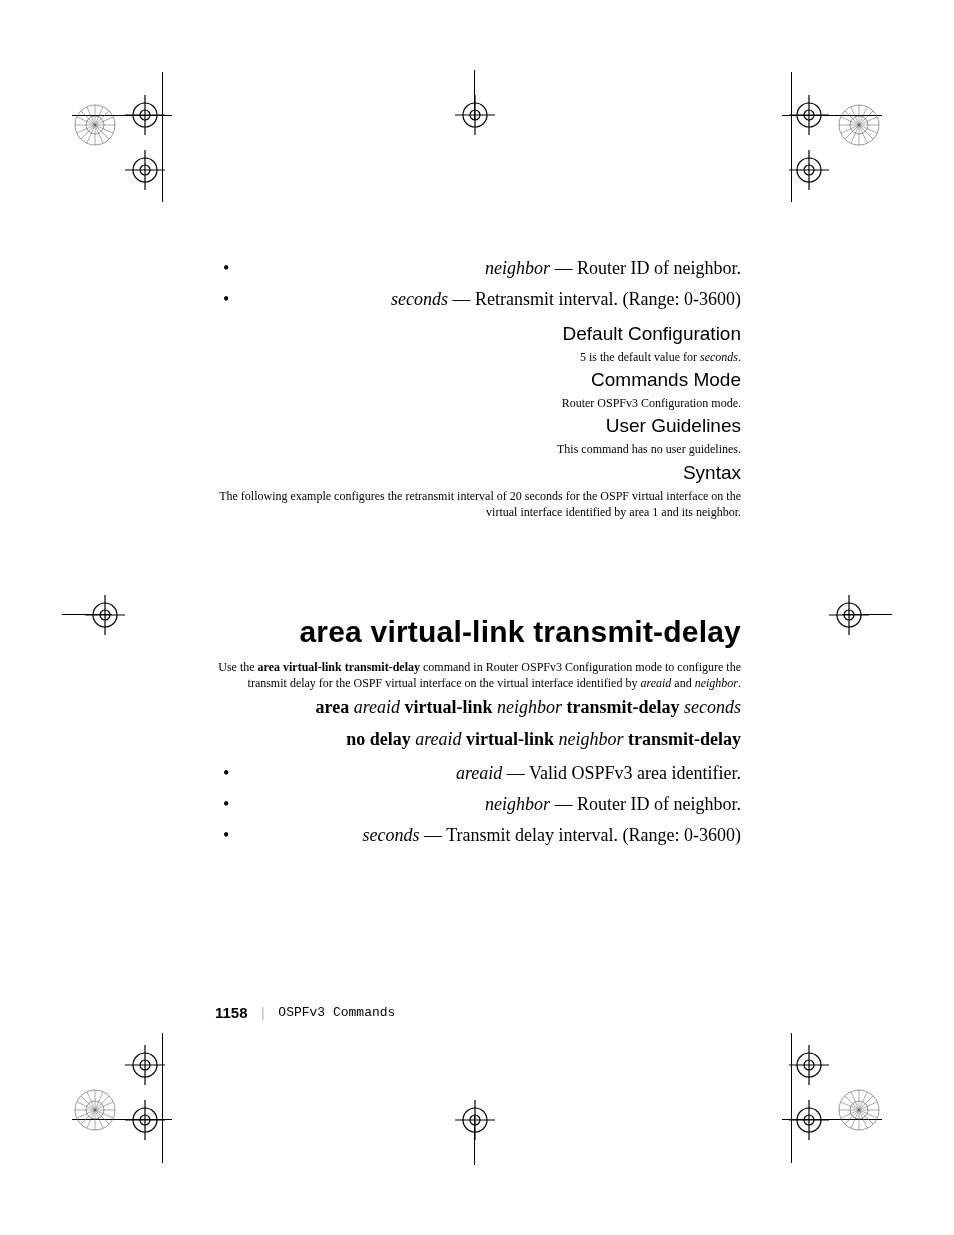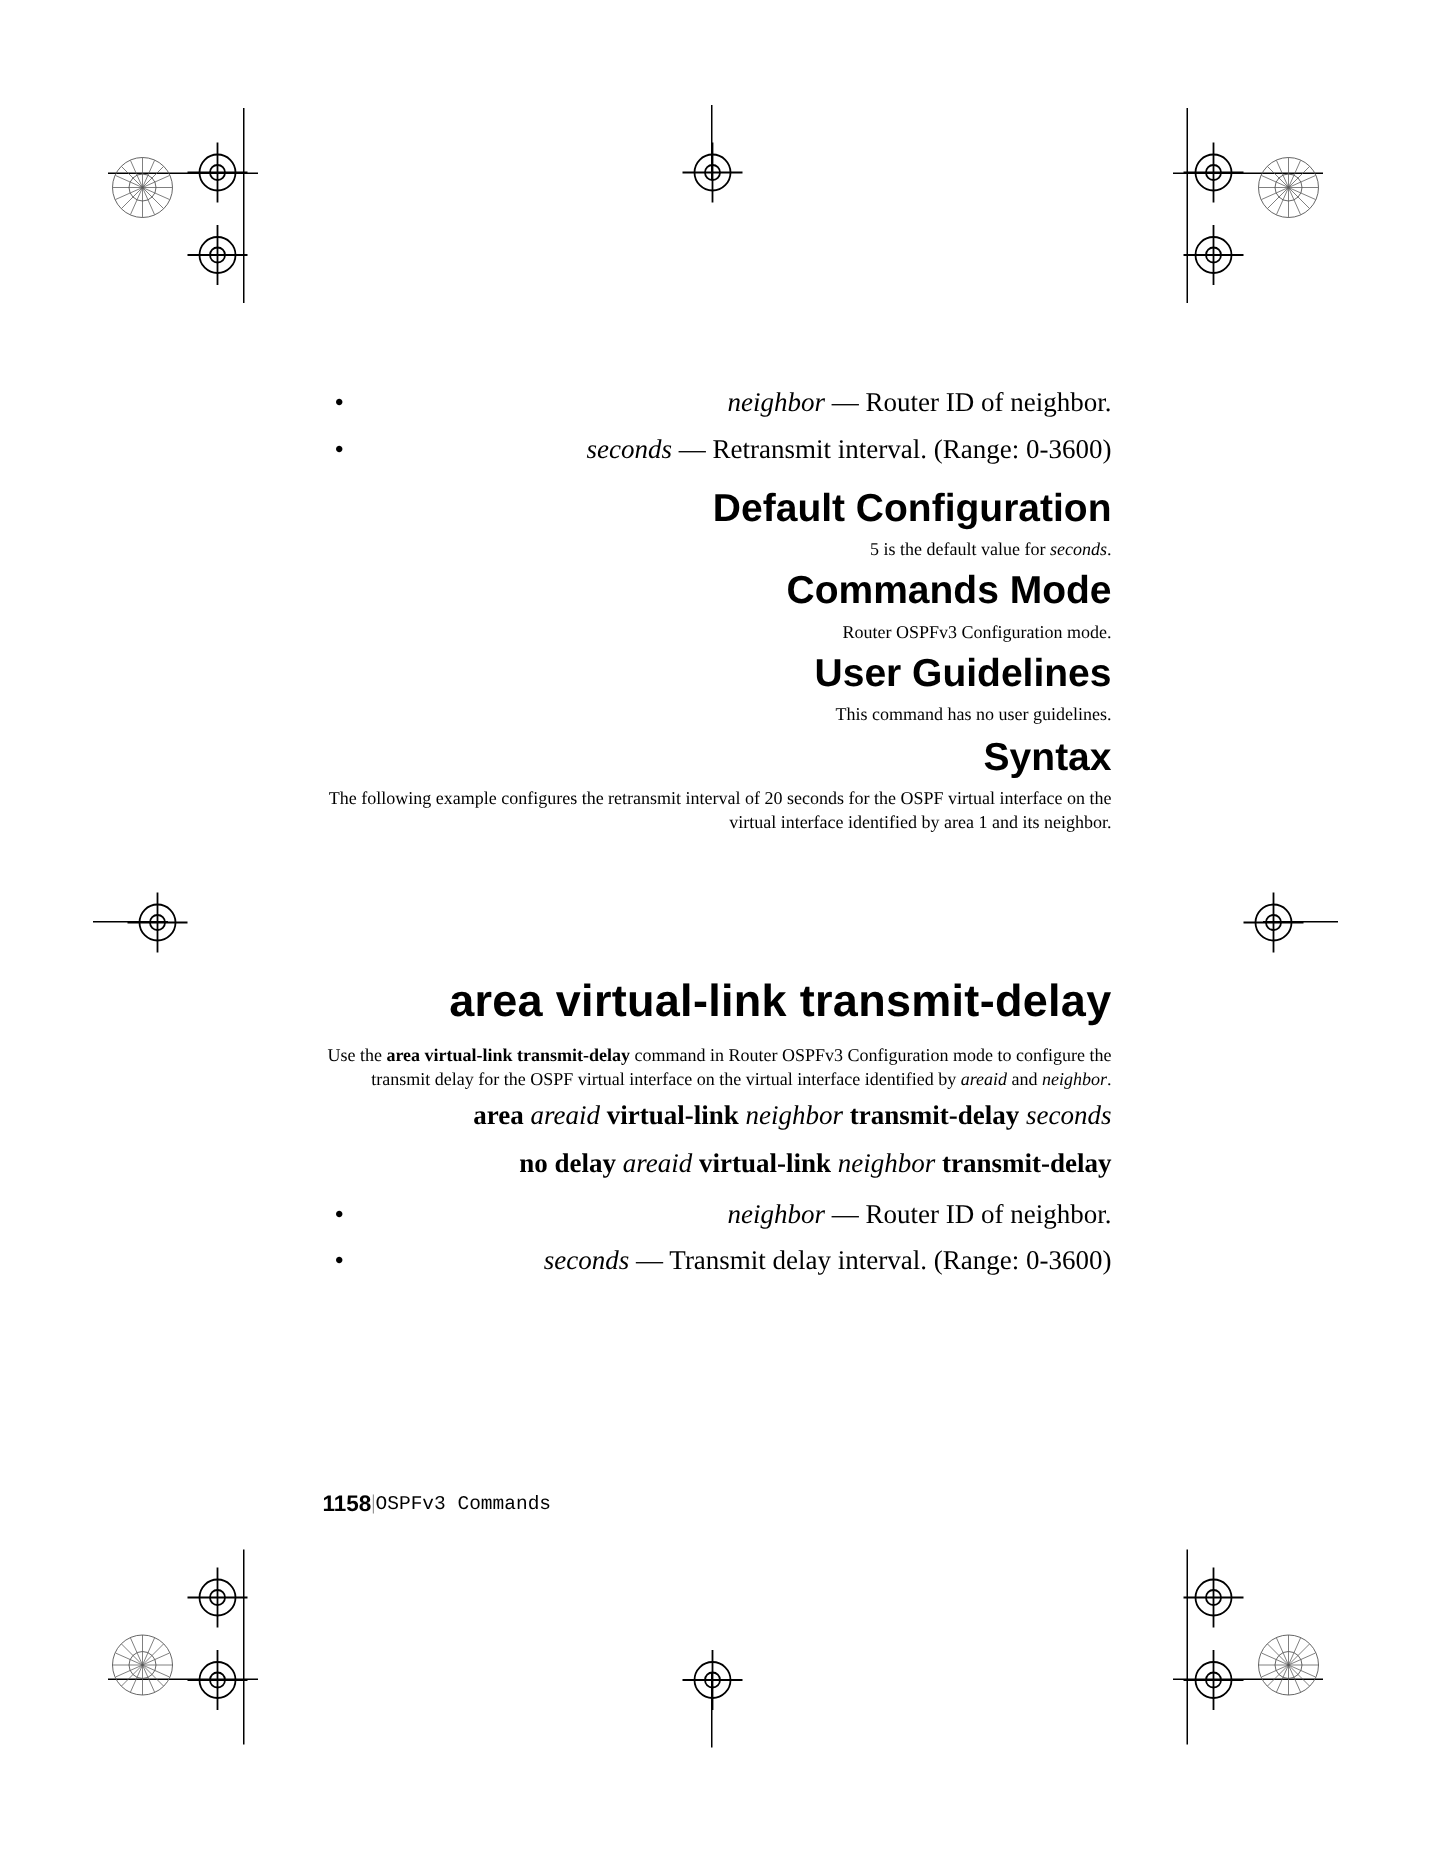--- a/index.html
+++ b/index.html
@@ -35,22 +35,22 @@
     position: absolute;
     left: -18px;
     font-size: 18px;
     top: 0;
   }
   .italic { font-style: italic; }
   .bold { font-weight: bold; }
   .section-heading {
     font-family: "Arial Narrow", Arial, Helvetica, sans-serif;
     font-stretch: condensed;
-    font-weight: bold;
-    font-size: 26px;
+    font-weight: normal;
+    font-size: 19px;
     margin-bottom: 4px;
   }
   .body-text {
     font-size: 12px;
     line-height: 1.35;
     margin: 0 0 4px 0;
   }
   .command-title {
     font-family: "Arial Narrow", Arial, Helvetica, sans-serif;
     font-stretch: condensed;
@@ -60,25 +60,26 @@
     margin-bottom: 10px;
     letter-spacing: 0.2px;
   }
   .syntax-line {
     font-size: 18px;
     line-height: 1.4;
     margin-bottom: 6px;
   }
   .footer {
     position: absolute;
-    bottom: 224px;
+    bottom: 214px;
     left: 215px;
     font-size: 15px;
     display: flex;
     align-items: center;
+    gap: 14px;
   }
   .footer .page-num {
     font-family: Arial, Helvetica, sans-serif;
     font-weight: bold;
   }
   .footer .divider {
     color: #888;
     font-size: 14px;
   }
   .footer .section-name {
@@ -167,20 +168,23 @@
 
   <div class="syntax-line">
     <span class="bold">area </span><span class="italic">areaid</span><span>  </span><span class="bold">virtual-link </span><span class="italic">neighbor </span><span class="bold">transmit-delay </span><span class="italic">seconds</span>
   </div>
 
   <div class="syntax-line">
     <span class="bold">no delay </span><span class="italic">areaid</span><span>  </span><span class="bold">virtual-link </span><span class="italic">neighbor </span><span class="bold">transmit-delay</span>
   </div>
 
   <ul class="bullets" style="margin-top:8px;">
+    <li>
+      <span class="italic">areaid</span><span> — Valid OSPFv3 area identifier.</span>
+    </li>
     <li>
       <span class="italic">neighbor</span><span> — Router ID of neighbor.</span>
     </li>
     <li>
       <span class="italic">seconds</span><span> — Transmit delay interval. (Range: 0-3600)</span>
     </li>
   </ul>
 
 </div>
 

